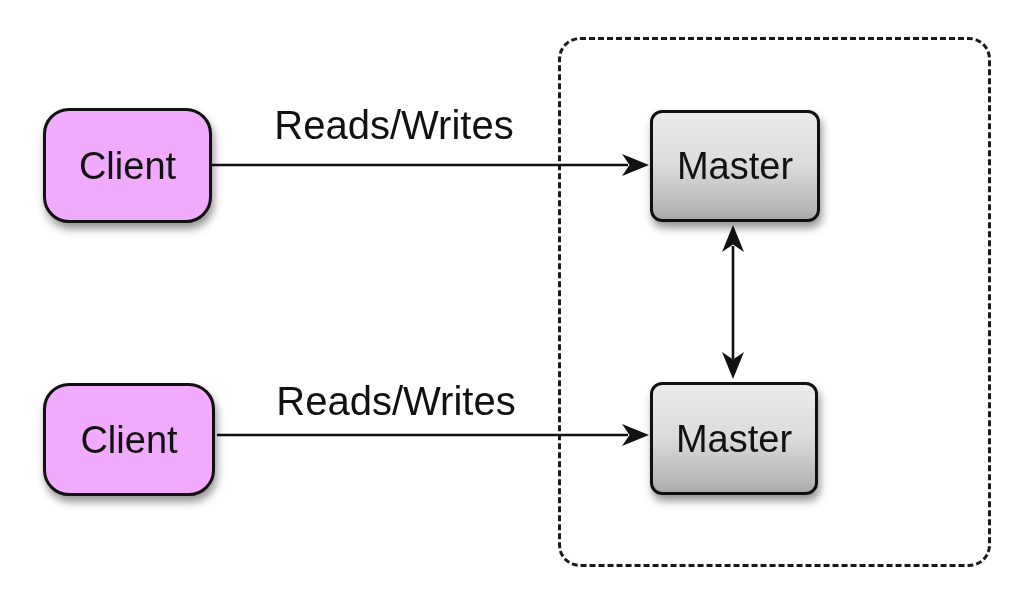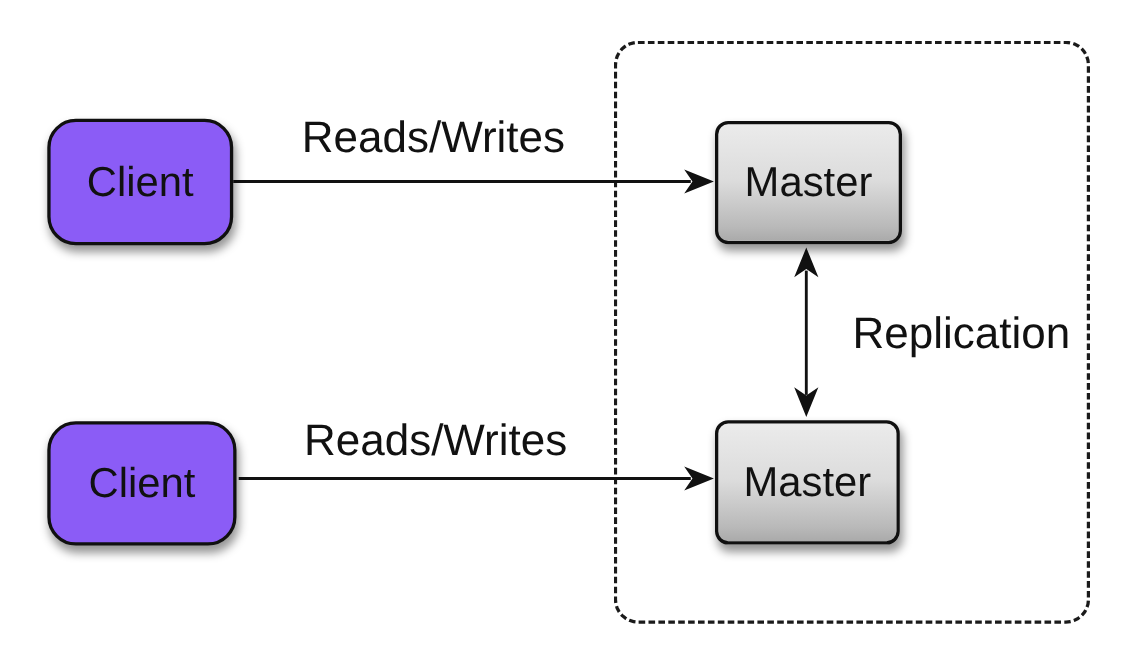--- a/index.html
+++ b/index.html
@@ -31,21 +31,21 @@
     box-sizing: border-box;
     border: 3px solid #101010;
     display: flex;
     align-items: center;
     justify-content: center;
     font-size: 38px;
     line-height: 1;
     box-shadow: 2px 6px 9px rgba(0,0,0,0.42);
   }
   .node-client {
-    background: #8b5cf6;
+    background: #f0abfc;
     border-radius: 26px;
   }
   .node-master {
     background: linear-gradient(180deg, #ebebeb 0%, #dcdcdc 48%, #b9b9b9 88%, #aaaaaa 100%);
     border-radius: 12px;
   }
   #client-top    { left: 43px;  top: 108px; width: 169px; height: 115px; }
   #client-bottom { left: 43px;  top: 383px; width: 172px; height: 113px; }
   #master-top    { left: 650px; top: 110px; width: 170px; height: 112px; }
   #master-bottom { left: 650px; top: 382px; width: 168px; height: 113px; }
@@ -106,15 +106,14 @@
   <div class="node node-master" id="master-top">
     <span class="node-label">Master</span>
   </div>
 
   <div class="node node-master" id="master-bottom">
     <span class="node-label">Master</span>
   </div>
 
   <div class="edge-label" id="label-rw-top">Reads/Writes</div>
   <div class="edge-label" id="label-rw-bottom">Reads/Writes</div>
-  <div class="edge-label" id="label-replication">Replication</div>
 
 </div>
 
 </body></html>

